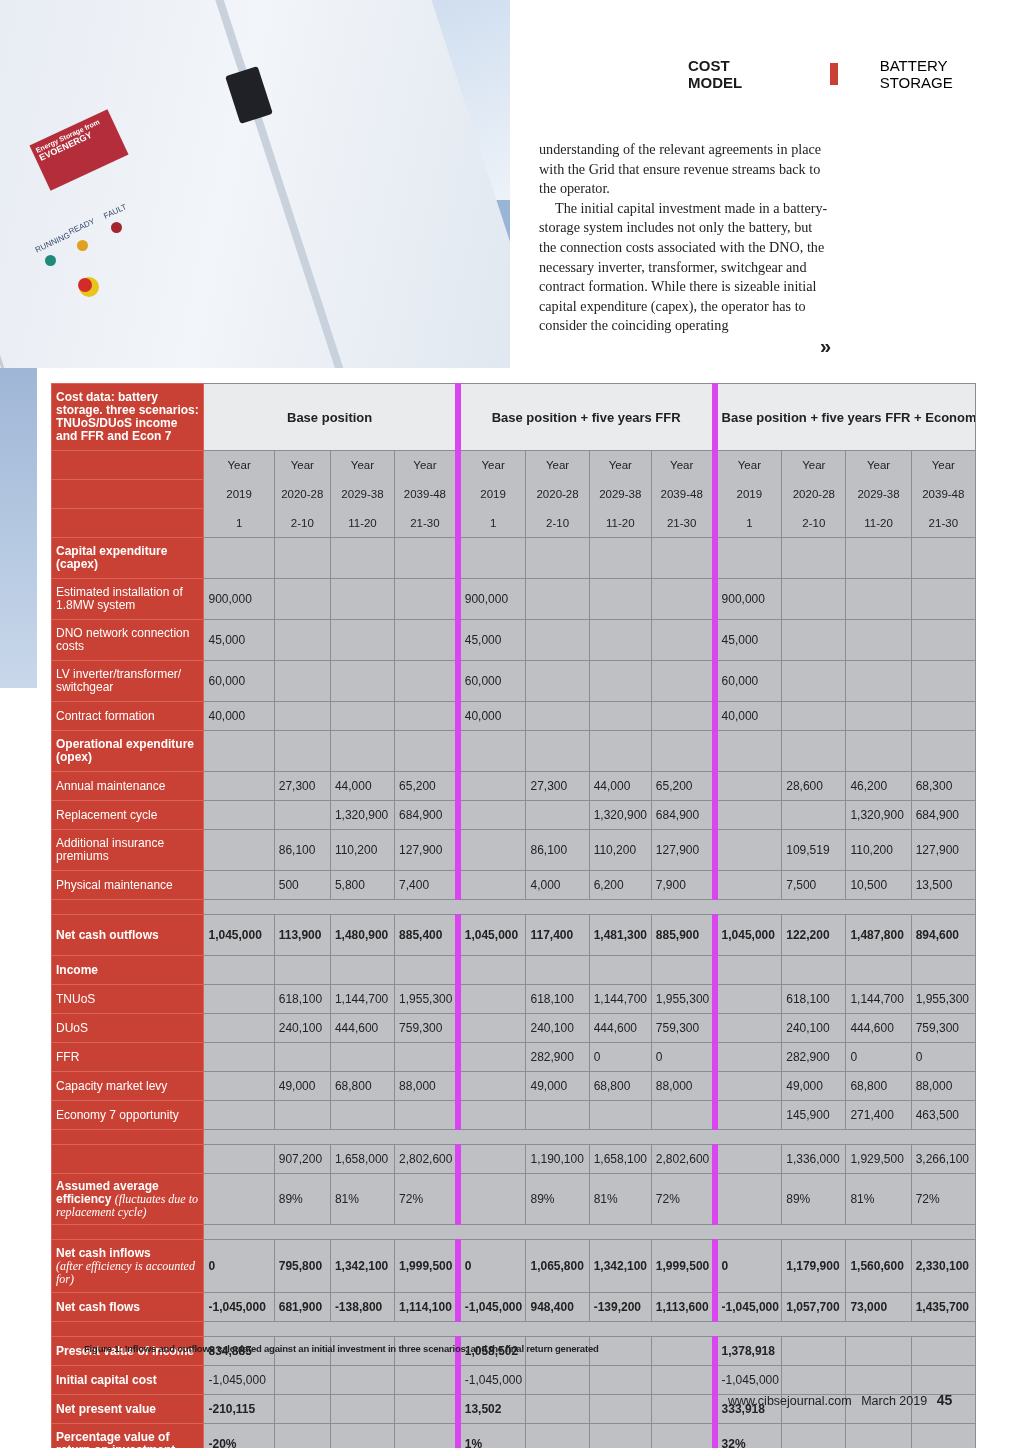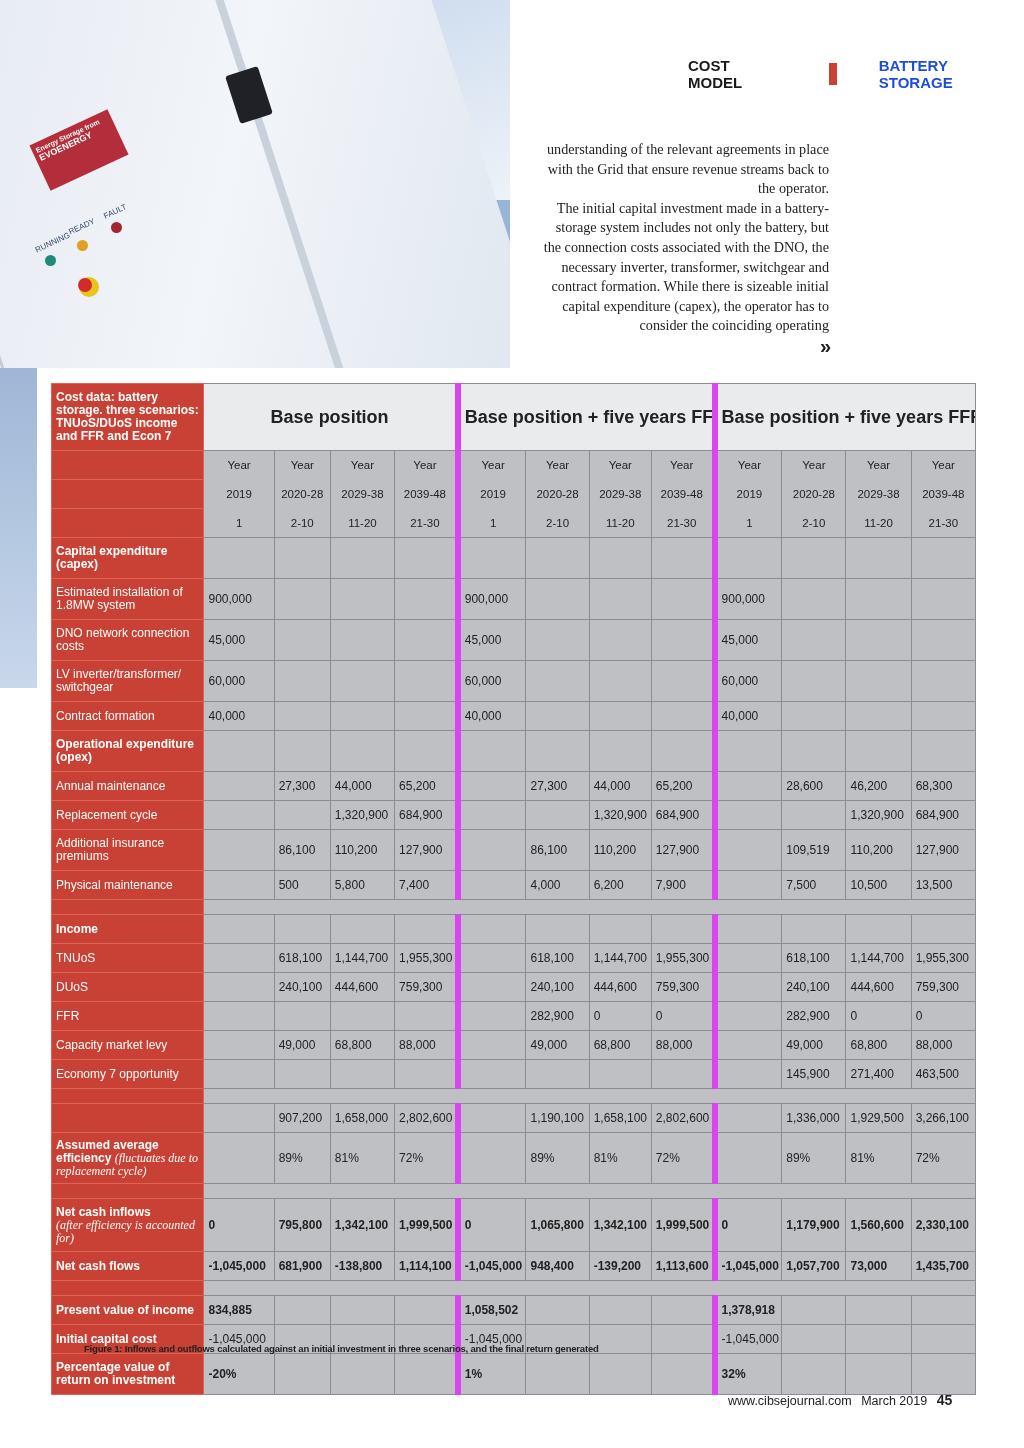--- a/index.html
+++ b/index.html
@@ -14,34 +14,34 @@
   .cab-label{position:absolute;left:36px;top:125px;width:86px;height:50px;background:#b32d3a;transform:rotate(-25deg);
     color:#fff;font-size:9px;font-weight:bold;padding:4px;box-sizing:border-box;}
   .lamp{position:absolute;width:11px;height:11px;border-radius:50%;}
   .lamp-label{position:absolute;font-size:8px;color:#3a4b6b;transform:rotate(-25deg);white-space:nowrap;}
   .handle{position:absolute;left:232px;top:70px;width:34px;height:50px;background:#1f2126;transform:rotate(-18deg);border-radius:3px;}
   .sky-strip{position:absolute;left:430px;top:200px;width:90px;height:170px;background:#9ab4d6;}
 
   .header{position:absolute;top:57px;left:688px;display:flex;align-items:center;font-size:15px;gap:32px;}
   .header .sec{font-weight:bold;color:#1a1a1a;}
   .header .bar{display:inline-block;width:8px;height:22px;background:#c84134;margin:0 10px;}
-  .header .topic{color:#1d4ed8;font-weight:bold;}
+  .header .topic{color:#000000;}
 
   .article{position:absolute;left:539px;top:140px;width:290px;font-family:"Liberation Serif",serif;font-size:14.2px;line-height:19.6px;color:#222;}
-  .article p{margin:0;text-align:right;}
+  .article p{margin:0;}
   .article .indent{text-indent:16px;}
   .chev{position:absolute;left:820px;top:335px;font-size:20px;font-weight:bold;color:#222;}
 
   .table-wrap{position:absolute;left:37px;top:368px;width:950px;background:#fff;}
   table{position:absolute;left:14px;top:15px;border-collapse:collapse;table-layout:fixed;width:925px;font-size:12px;color:#222;}
   td{border:1px solid #8a8d93;background:#bfc0c4;padding:0 4px;height:24px;vertical-align:middle;white-space:nowrap;overflow:hidden;}
   td.lab{background:#c84134;color:#fff;border-color:#d96457;width:144px;white-space:normal;line-height:13px;padding:2px 4px;}
   td.lab b{font-weight:bold;}
   td.lab i{font-style:italic;font-family:Liberation Serif, serif;}
-  td.sc{background:#e9ebec;text-align:center;font-weight:bold;font-size:18px;height:66px;}
+  td.sc{background:#e9ebec;text-align:center;font-weight:bold;font-size:13px;height:66px;}
   td.yr{text-align:center;height:20px;border-top:none;border-bottom:none;font-size:11.5px;}
   tr.yr1 td.yr{border-top:1px solid #8a8d93;}
   tr.yr3 td.yr{border-bottom:1px solid #8a8d93;}
   td.bold{font-weight:bold;}
   td.sep{border-left:6px solid #d946ef;}
   tr.spacer td{height:10px;}
   tr.tall td{height:36px;}
   tr.h46 td{height:46px;}
   tr.h48 td{height:48px;}
 
@@ -300,20 +300,35 @@
           <td>7,900</td>
           <td class="sep"></td>
           <td>7,500</td>
           <td>10,500</td>
           <td>13,500</td>
         </tr>
   <tr class="spacer">
           <td class="lab"></td>
           <td colspan="12"></td>
         </tr>
+  <tr class="tall">
+          <td class="lab"><b>Net cash outflows</b></td>
+          <td class="bold ">1,045,000</td>
+          <td class="bold ">113,900</td>
+          <td class="bold ">1,480,900</td>
+          <td class="bold ">885,400</td>
+          <td class="bold sep">1,045,000</td>
+          <td class="bold ">117,400</td>
+          <td class="bold ">1,481,300</td>
+          <td class="bold ">885,900</td>
+          <td class="bold sep">1,045,000</td>
+          <td class="bold ">122,200</td>
+          <td class="bold ">1,487,800</td>
+          <td class="bold ">894,600</td>
+        </tr>
   <tr>
           <td class="lab"><b>Income</b></td>
           <td></td>
           <td></td>
           <td></td>
           <td></td>
           <td class="sep"></td>
           <td></td>
           <td></td>
           <td></td>
@@ -492,20 +507,35 @@
           <td></td>
           <td class="sep">-1,045,000</td>
           <td></td>
           <td></td>
           <td></td>
           <td class="sep">-1,045,000</td>
           <td></td>
           <td></td>
           <td></td>
         </tr>
+  <tr>
+          <td class="lab"><b>Net present value</b></td>
+          <td class="bold ">-210,115</td>
+          <td class="bold "></td>
+          <td class="bold "></td>
+          <td class="bold "></td>
+          <td class="bold sep">13,502</td>
+          <td class="bold "></td>
+          <td class="bold "></td>
+          <td class="bold "></td>
+          <td class="bold sep">333,918</td>
+          <td class="bold "></td>
+          <td class="bold "></td>
+          <td class="bold "></td>
+        </tr>
   <tr class="tall">
           <td class="lab"><b>Percentage value of return on investment</b></td>
           <td class="bold ">-20%</td>
           <td class="bold "></td>
           <td class="bold "></td>
           <td class="bold "></td>
           <td class="bold sep">1%</td>
           <td class="bold "></td>
           <td class="bold "></td>
           <td class="bold "></td>

